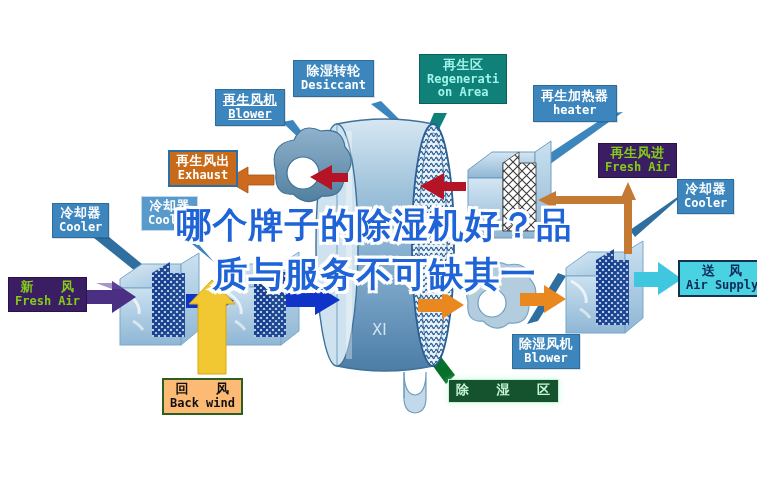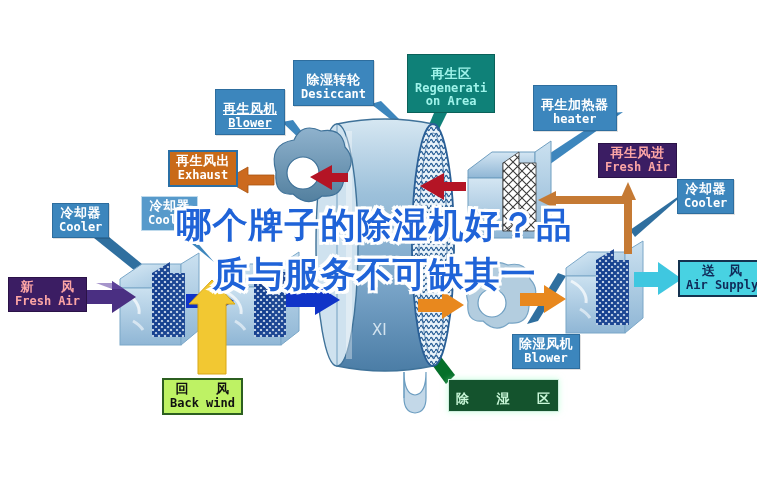--- a/index.html
+++ b/index.html
@@ -71,43 +71,43 @@
   
   .sty-orange {
     background: #c96a18;
     border: 2px solid #2a6fa5;
     color: #ffffff;
   }
   
   .sty-purple {
     background: #3b1d63;
     border: 1px solid #2a1247;
-    color: #fca5a5;
+    color: #84cc16;
   }
   
   .sty-cyan {
     background: #48d2e2;
     border: 2px solid #14324f;
     color: #102a58;
   }
   
   .sty-yellow {
-    background: #bef264;
+    background: #fdba74;
     border: 2px solid #2c5f20;
     color: #101010;
   }
   
   .sty-green {
     background: #14532d;
     border: 1px solid #cfeede;
     color: #c9f7d8;
     box-shadow: 0 0 6px rgba(160,255,200,0.55);
   }
 
-  .label-box.pad-a { padding: 12px 7px 4px 7px; }
+  .label-box.pad-a { padding: 3px 7px 4px 7px; }
   .label-box.pad-b { padding: 2px 6px 3px 6px; }
 
   
   #headline {
     position: absolute;
     left: 0;
     top: 205px;
     width: 749px;
     text-align: center;
     z-index: 60;
@@ -327,21 +327,21 @@
   <div class="label-box sty-blue pad-a" style="left:293px; top:60px;">
     <span class="cn">除湿转轮</span>
     <span class="en">Desiccant</span>
   </div>
 
   <div class="label-box sty-blue pad-a" style="left:215px; top:89px;text-decoration:underline;">
     <span class="cn">再生风机</span>
     <span class="en">Blower</span>
   </div>
 
-  <div class="label-box sty-teal pad-a" style="left:407px; top:54px;">
+  <div class="label-box sty-teal pad-a" style="left:419px; top:54px;">
     <span class="cn">再生区</span>
     <span class="en">Regenerati</span>
     <span class="en">on Area</span>
   </div>
 
   <div class="label-box sty-blue pad-a" style="left:533px; top:85px;">
     <span class="cn">再生加热器</span>
     <span class="en">heater</span>
   </div>
 

